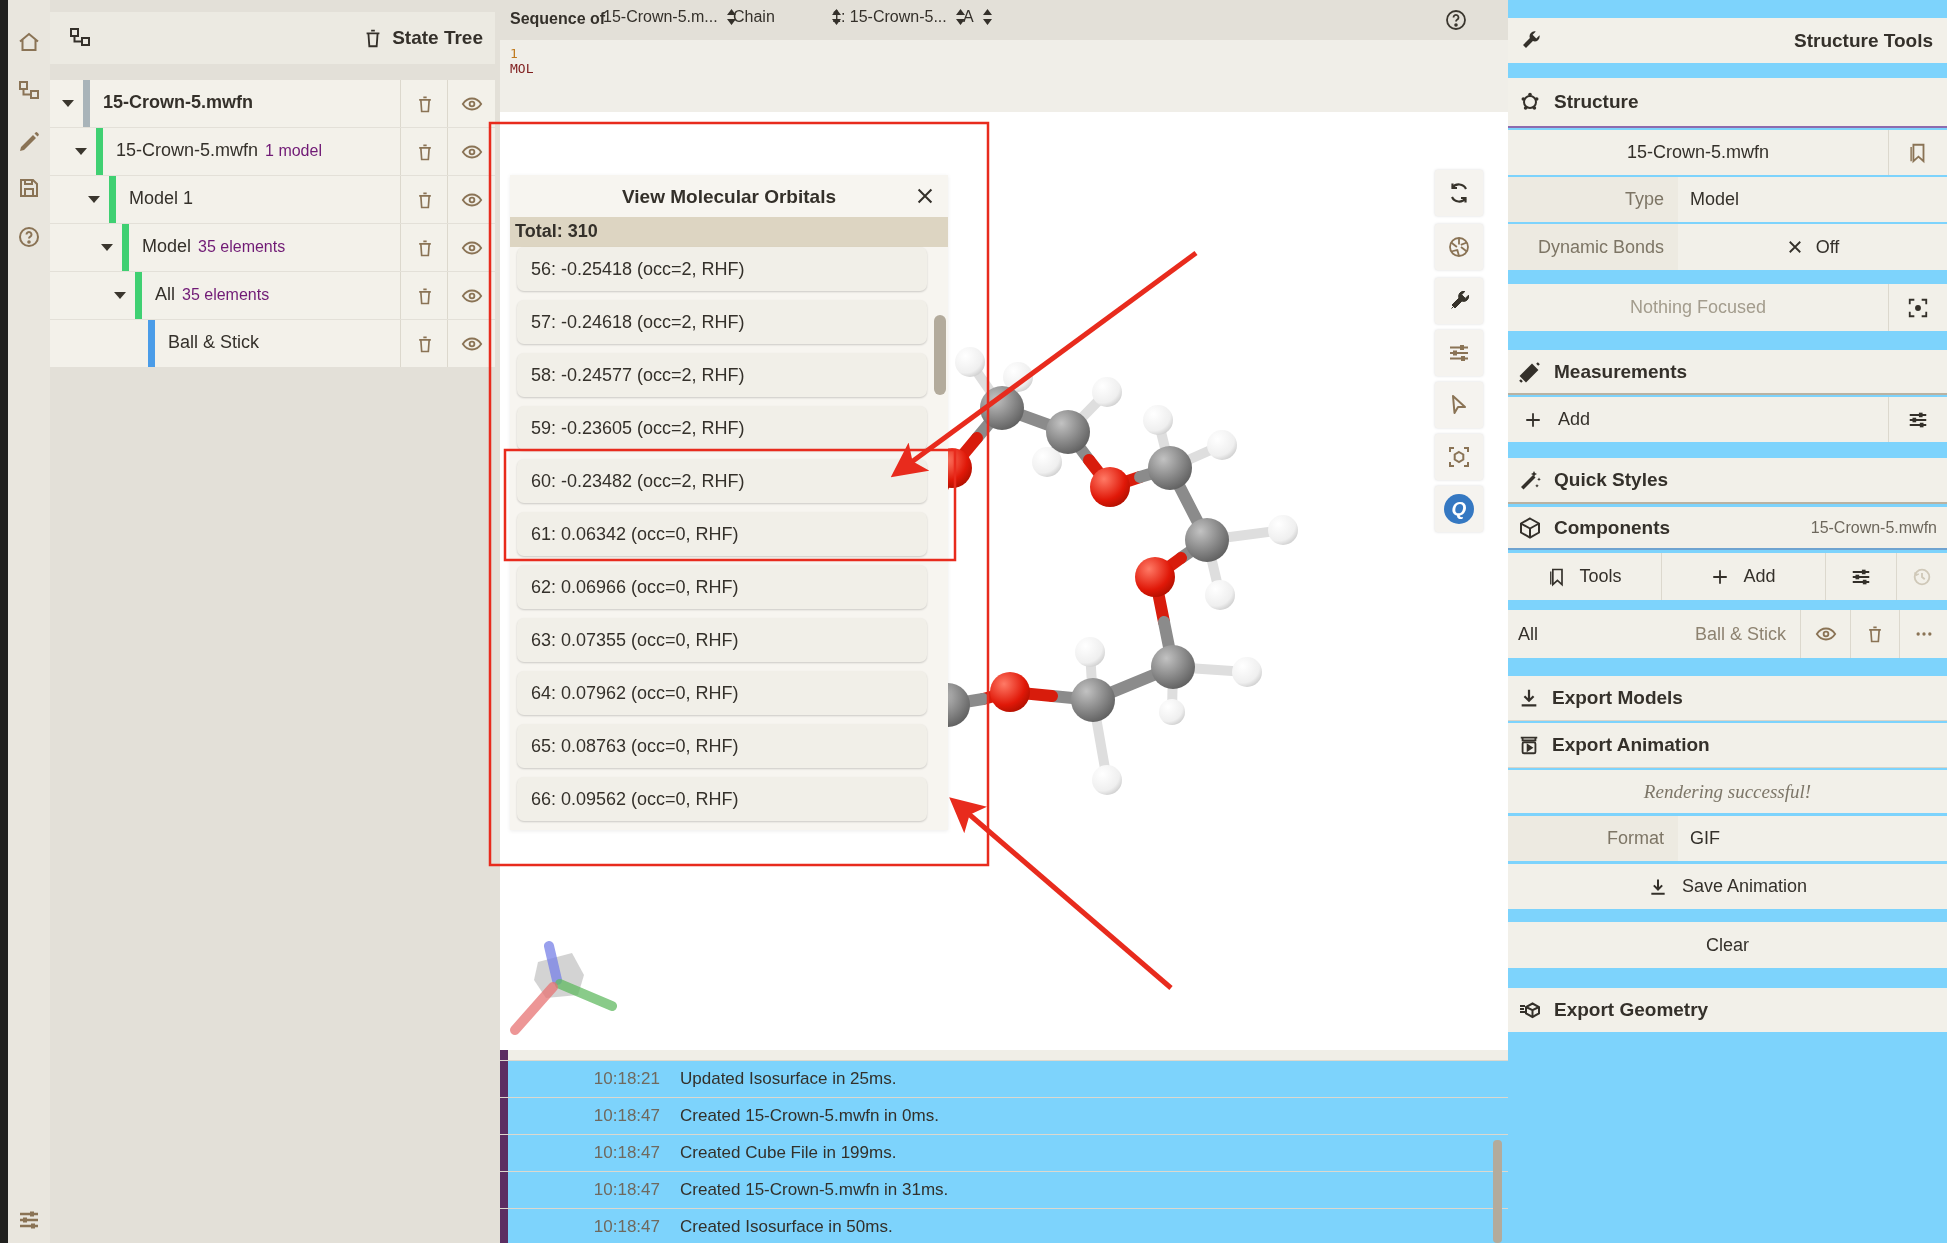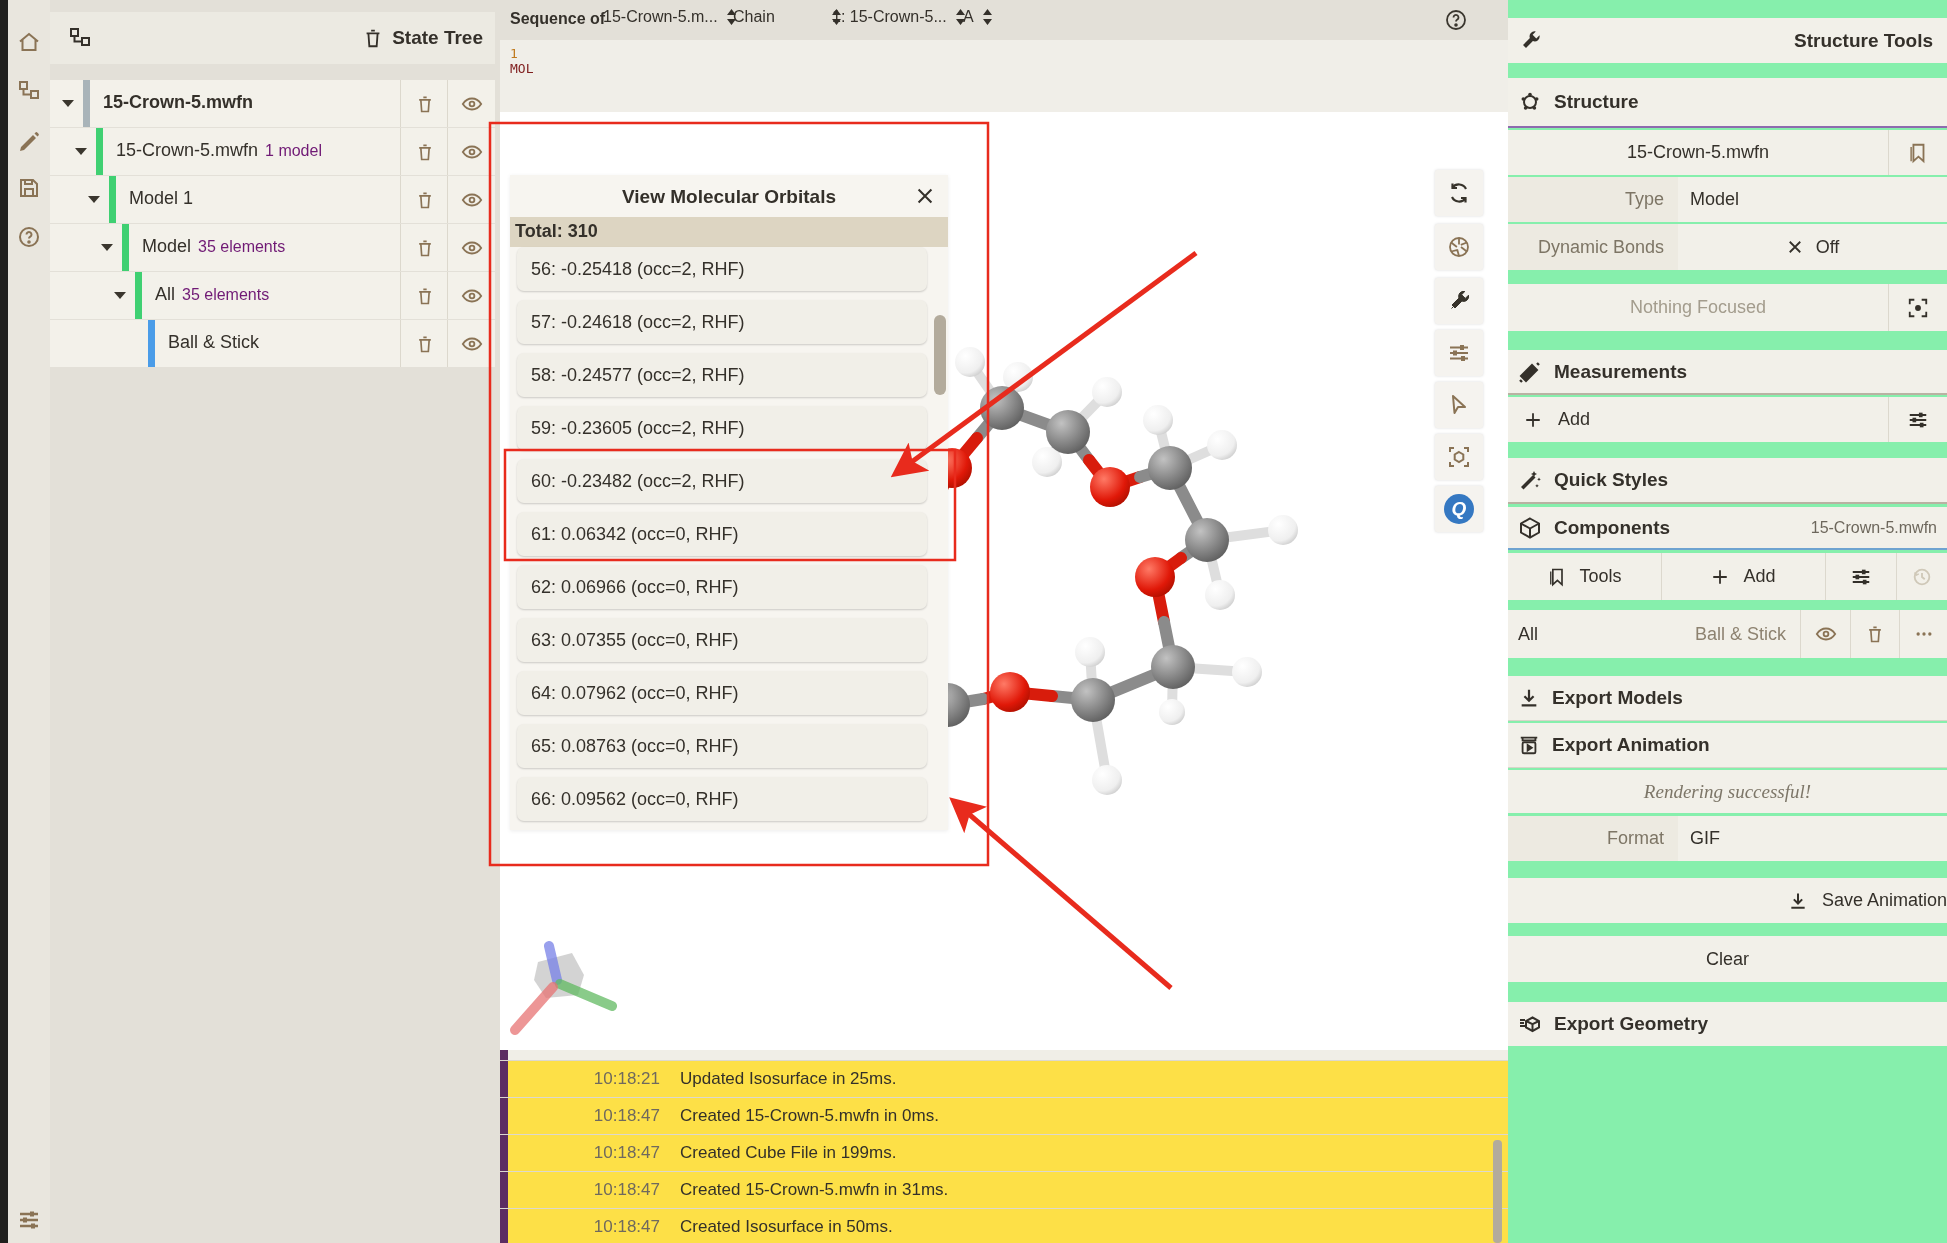--- a/index.html
+++ b/index.html
@@ -52,27 +52,27 @@
   #mo-close{position:absolute;right:12px;top:10px;width:22px;height:22px;color:#34302a;cursor:pointer;}
   #mo-total{height:30px;background:#ddd5c2;font-weight:bold;font-size:18px;padding:4px 0 0 5px;box-sizing:border-box;}
   .mo-item{height:44px;margin:0 21px 9px 7px;background:#f1efe8;border-radius:7px;
            box-shadow:0 1px 2px rgba(0,0,0,.18);font-size:18px;line-height:44px;padding-left:14px;cursor:pointer;}
   #mo-scroll{position:absolute;right:2px;top:75px;width:12px;height:570px;}
   #mo-thumb{position:absolute;left:0;top:65px;width:12px;height:80px;border-radius:6px;background:#b3ab9c;cursor:pointer;}
   
   
   #log{position:absolute;left:500px;top:1050px;width:1008px;height:193px;background:#efede6;}
   .log-sliver{position:relative;height:10px;background:#f0eee7;}
-  .log-row{position:relative;height:36px;border-top:1px solid #dcd8ce;background:#fde047;font-size:17px;}
+  .log-row{position:relative;height:36px;border-top:1px solid #dcd8ce;background:#7dd3fc;font-size:17px;}
   .log-bar{position:absolute;left:0;top:0;width:8px;height:100%;background:#5c2d62;}
   .log-time{position:absolute;left:60px;top:8px;width:100px;text-align:right;color:#6f695e;}
   .log-msg{position:absolute;left:180px;top:8px;color:#33302a;}
   #log-scroll{position:absolute;right:6px;top:90px;width:9px;height:103px;border-radius:4px;background:#b3ab9c;cursor:pointer;}
   
-  #rpanel{position:absolute;left:1508px;top:0;width:439px;height:1243px;background:#86efac;}
+  #rpanel{position:absolute;left:1508px;top:0;width:439px;height:1243px;background:#7dd3fc;}
   .rp-row{position:relative;background:#f2f0e9;display:flex;align-items:center;font-size:18px;}
   .rp-hdr{font-weight:bold;font-size:19px;}
   .rp-hdr .hic{margin:0 12px 0 10px;color:#34302a;}
   .rp-right-lbl{margin-left:auto;margin-right:10px;font-size:16px;font-weight:normal;color:#6d675c;}
   .cell-r{display:flex;align-items:center;justify-content:center;height:100%;box-sizing:border-box;}
   .bL{border-left:1px solid #dcd8cd;}
   .lblcell{background:#edeae1;justify-content:flex-end;padding-right:14px;color:#7d7565;}
   .icon-brown{color:#8a7355;}
   .icon-dark{color:#34302a;}
   .muted{color:#a39c8d;}
@@ -681,21 +681,21 @@
 
     <div class="rp-row" style="height:45px;margin-top:3px">
       <div class="cell-r lblcell" style="width:170px">
           <span>Format</span>
         </div>
       <div class="cell-r" style="flex:1;justify-content:flex-start;padding-left:12px">
           <span>GIF</span>
         </div>
     </div>
 
-    <div class="rp-row" style="height:45px;margin-top:17px;justify-content:flex-end;gap:14px;cursor:pointer">
+    <div class="rp-row" style="height:45px;margin-top:3px;justify-content:center;gap:14px;cursor:pointer">
       <span class="icon-dark">
           <svg class="icon" width="20" height="20" viewBox="0 0 24 24" fill="none" stroke="currentColor" stroke-width="2.4">
             <path d="M12 3v11M7 10l5 5 5-5M4 20h16"></path>
           </svg>
         </span>
       <span>Save Animation</span>
     </div>
 
     <div class="rp-row" style="height:46px;margin-top:13px;justify-content:center;cursor:pointer">
       <span>Clear</span>

